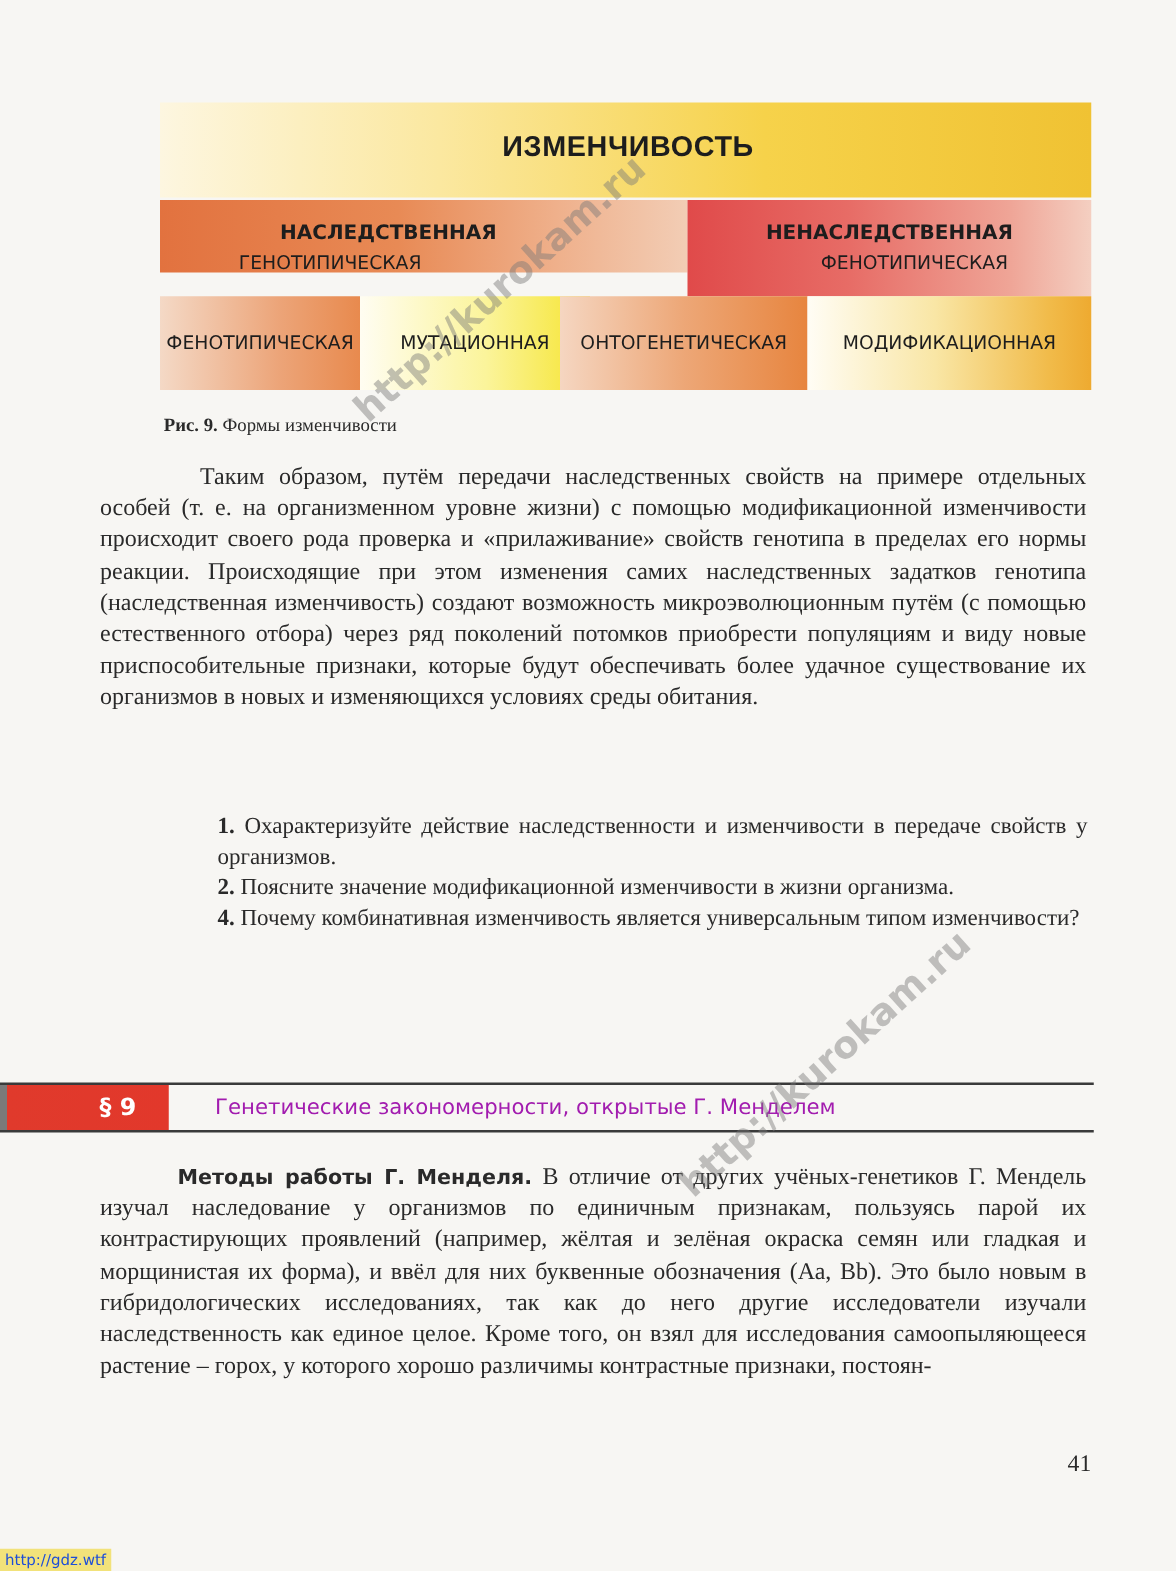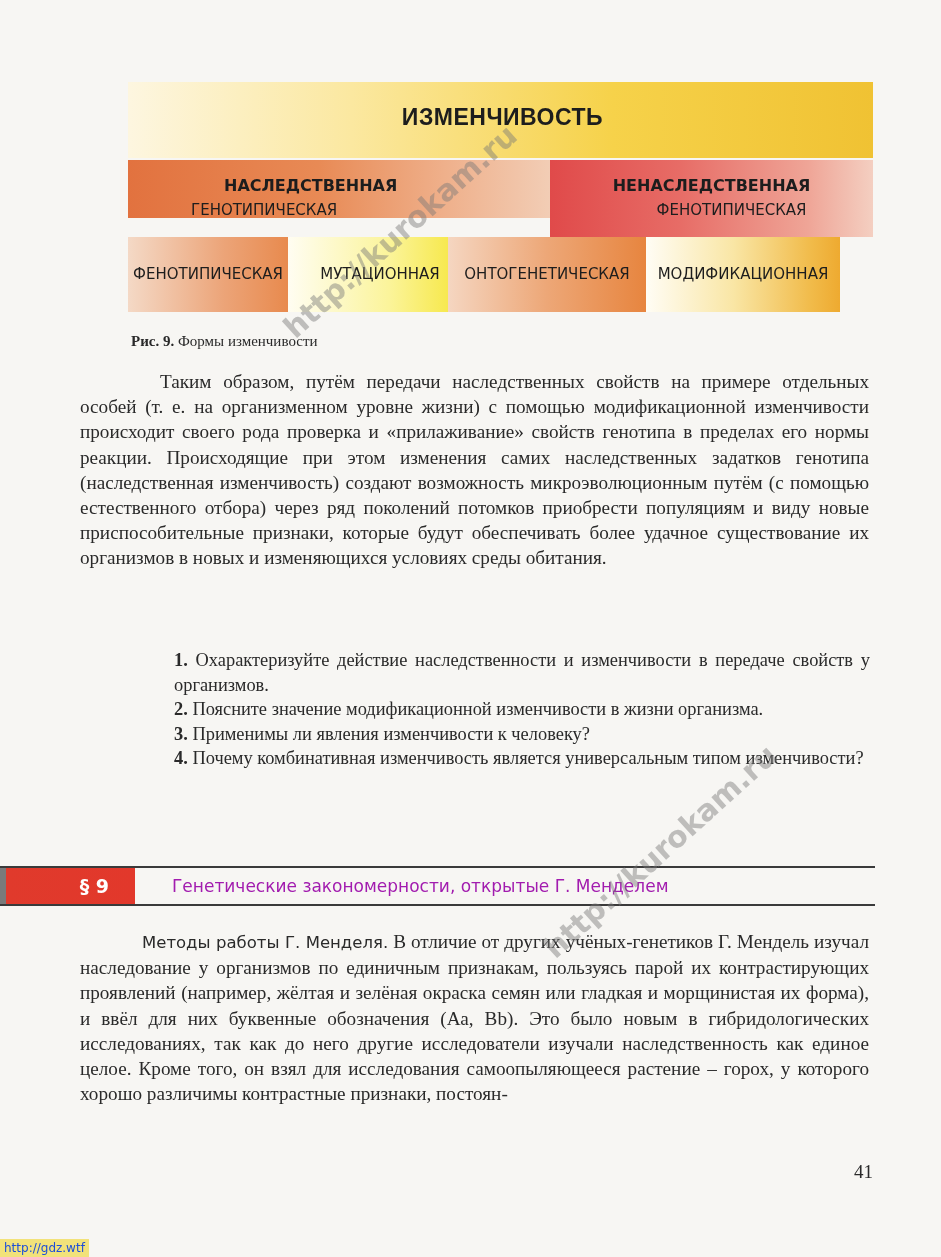--- a/index.html
+++ b/index.html
@@ -30,21 +30,21 @@
     background: linear-gradient(90deg, #e04a4a 0%, #e76c66 40%, #efa597 80%, #f4cfc1 100%);
   }
   .d-main { font-weight: bold; font-size: 16px; padding-top: 16px; }
   .d-sub { font-size: 15px; margin-top: 6px; padding-left: 40px; }
   .d-her .d-main, .d-her .d-sub { padding-left: 96px; text-align: left; }
   .d-her .d-sub { padding-left: 63px; }
   .d-row2 { top: 155px; height: 75px; font-size: 15px; line-height: 75px; }
   .d-comb { left: 0; width: 160px; background: linear-gradient(90deg, #f4d9c6 0%, #eca478 60%, #e88a4e 100%); }
   .d-mut { left: 160px; width: 184px; background: linear-gradient(90deg, #fffdf2 0%, #fbf49a 55%, #f5e430 100%); }
   .d-onto { left: 320px; width: 198px; background: linear-gradient(90deg, #f5d6c1 0%, #eda777 50%, #e7853f 100%); }
-  .d-mod { left: 518px; width: 194px; background: linear-gradient(90deg, #fffdf5 0%, #f9e6a5 45%, #f1bb4a 85%, #eeaa30 100%); }
+  .d-mod { left: 518px; width: 227px; background: linear-gradient(90deg, #fffdf5 0%, #f9e6a5 45%, #f1bb4a 85%, #eeaa30 100%); }
 
   .watermark {
     position: absolute; font-family: "DejaVu Sans", sans-serif; font-weight: bold;
     color: rgba(120,120,120,0.45); font-size: 30px; transform: rotate(-42deg);
     transform-origin: left bottom; white-space: nowrap; pointer-events: none;
   }
 
   .caption { position: absolute; left: 131px; top: 333px; font-size: 15px; }
   .caption b { font-weight: bold; }
 
@@ -66,21 +66,21 @@
     background: linear-gradient(90deg, #7a7a7a 0, #7a7a7a 6px, #e03a2c 6px, #e2382b 100%);
     color: #ffffff; font-family: "DejaVu Sans", sans-serif; font-weight: bold; font-size: 19px;
     line-height: 36px; text-align: right; box-sizing: border-box; padding-right: 26px;
   }
   .sec-title {
     position: absolute; left: 172px; top: 871px; font-family: "DejaVu Sans", sans-serif;
     font-weight: normal; font-size: 17px; line-height: 30px; color: #a21caf;
   }
 
   .p2 { top: 929px; text-indent: 62px; }
-  .p2 .lead { font-family: "DejaVu Sans", sans-serif; font-weight: normal; font-size: 16.5px; }
+  .p2 .lead { font-family: "DejaVu Sans", sans-serif; font-weight: bold; font-size: 16.5px; }
 
   .page-num { position: absolute; left: 854px; top: 1161px; font-size: 19px; }
   .gdz-tag {
     position: absolute; left: 0; top: 1239px; height: 18px; padding: 0 4px;
     background: #f2e27a; color: #1d4ed8; font-family: "DejaVu Sans", sans-serif; font-size: 12px; line-height: 18px;
   }
 </style>
 </head>
 <body>
 
@@ -105,21 +105,20 @@
 <div class="caption">
   <b>Рис. 9.</b>
   <span>Формы изменчивости</span>
 </div>
 
 <p class="para p1">Таким образом, путём передачи наследственных свойств на примере отдельных особей (т. е. на организменном уровне жизни) с помощью модификационной изменчивости происходит своего рода проверка и «прилаживание» свойств генотипа в пределах его нормы реакции. Происходящие при этом изменения самих наследственных задатков генотипа (наследственная изменчивость) создают возможность микроэволюционным путём (с помощью естественного отбора) через ряд поколений потомков приобрести популяциям и виду новые приспособительные признаки, которые будут обеспечивать более удачное существование их организмов в новых и изменяющихся условиях среды обитания.</p>
 
 <div class="questions">
   <p class="q"><b>1.</b> <span>Охарактеризуйте действие наследственности и изменчивости в передаче свойств у организмов.</span></p>
   <p class="q"><b>2.</b> <span>Поясните значение модификационной изменчивости в жизни организма.</span></p>
-  <p class="q"><b>3.</b> <span>Применимы ли явления изменчивости к человеку?</span></p>
   <p class="q"><b>4.</b> <span>Почему комбинативная изменчивость является универсальным типом изменчивости?</span></p>
 </div>
 
 <div class="sec-line-top"></div>
 <div class="sec-badge">§ 9</div>
 <div class="sec-title">Генетические закономерности, открытые Г. Менделем</div>
 <div class="sec-line-bot"></div>
 
 <p class="para p2"><span class="lead">Методы работы Г. Менделя.</span><span> В отличие от других учёных-генетиков Г. Мендель изучал наследование у организмов по единичным признакам, пользуясь парой их контрастирующих проявлений (например, жёлтая и зелёная окраска семян или гладкая и морщинистая их форма), и ввёл для них буквенные обозначения (Аа, Вb). Это было новым в гибридологических исследованиях, так как до него другие исследователи изучали наследственность как единое целое. Кроме того, он взял для исследования самоопыляющееся растение – горох, у которого хорошо различимы контрастные признаки, постоян-</span></p>
 

